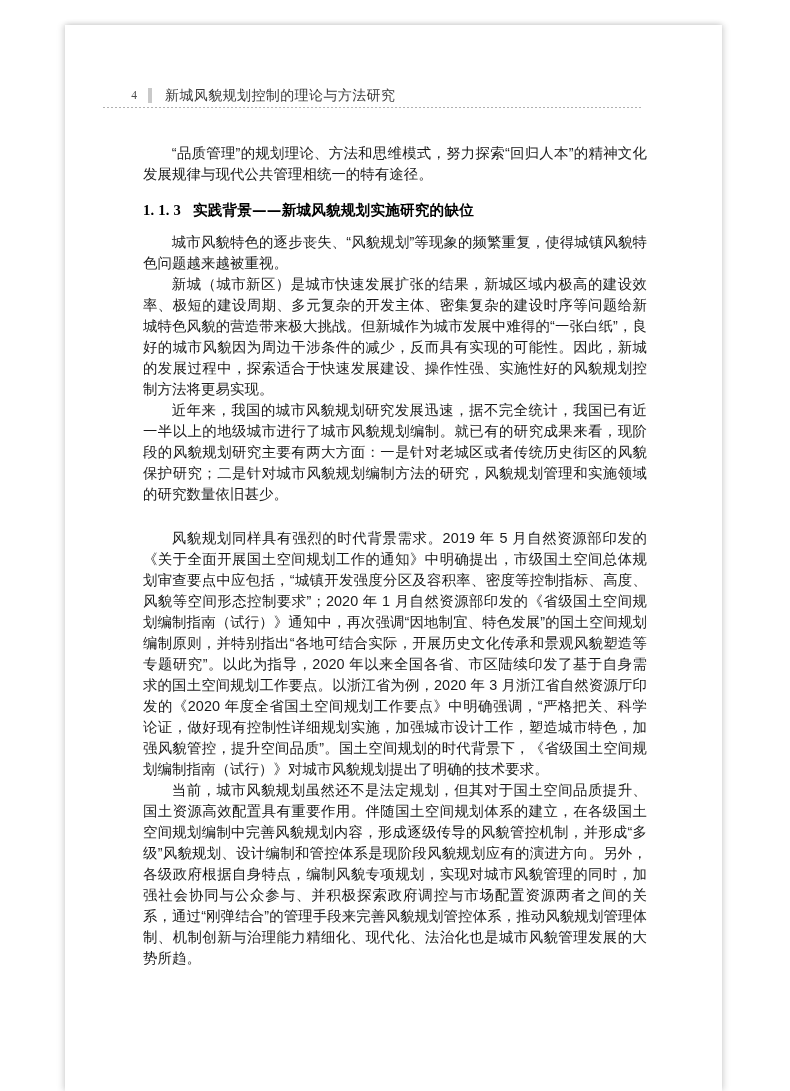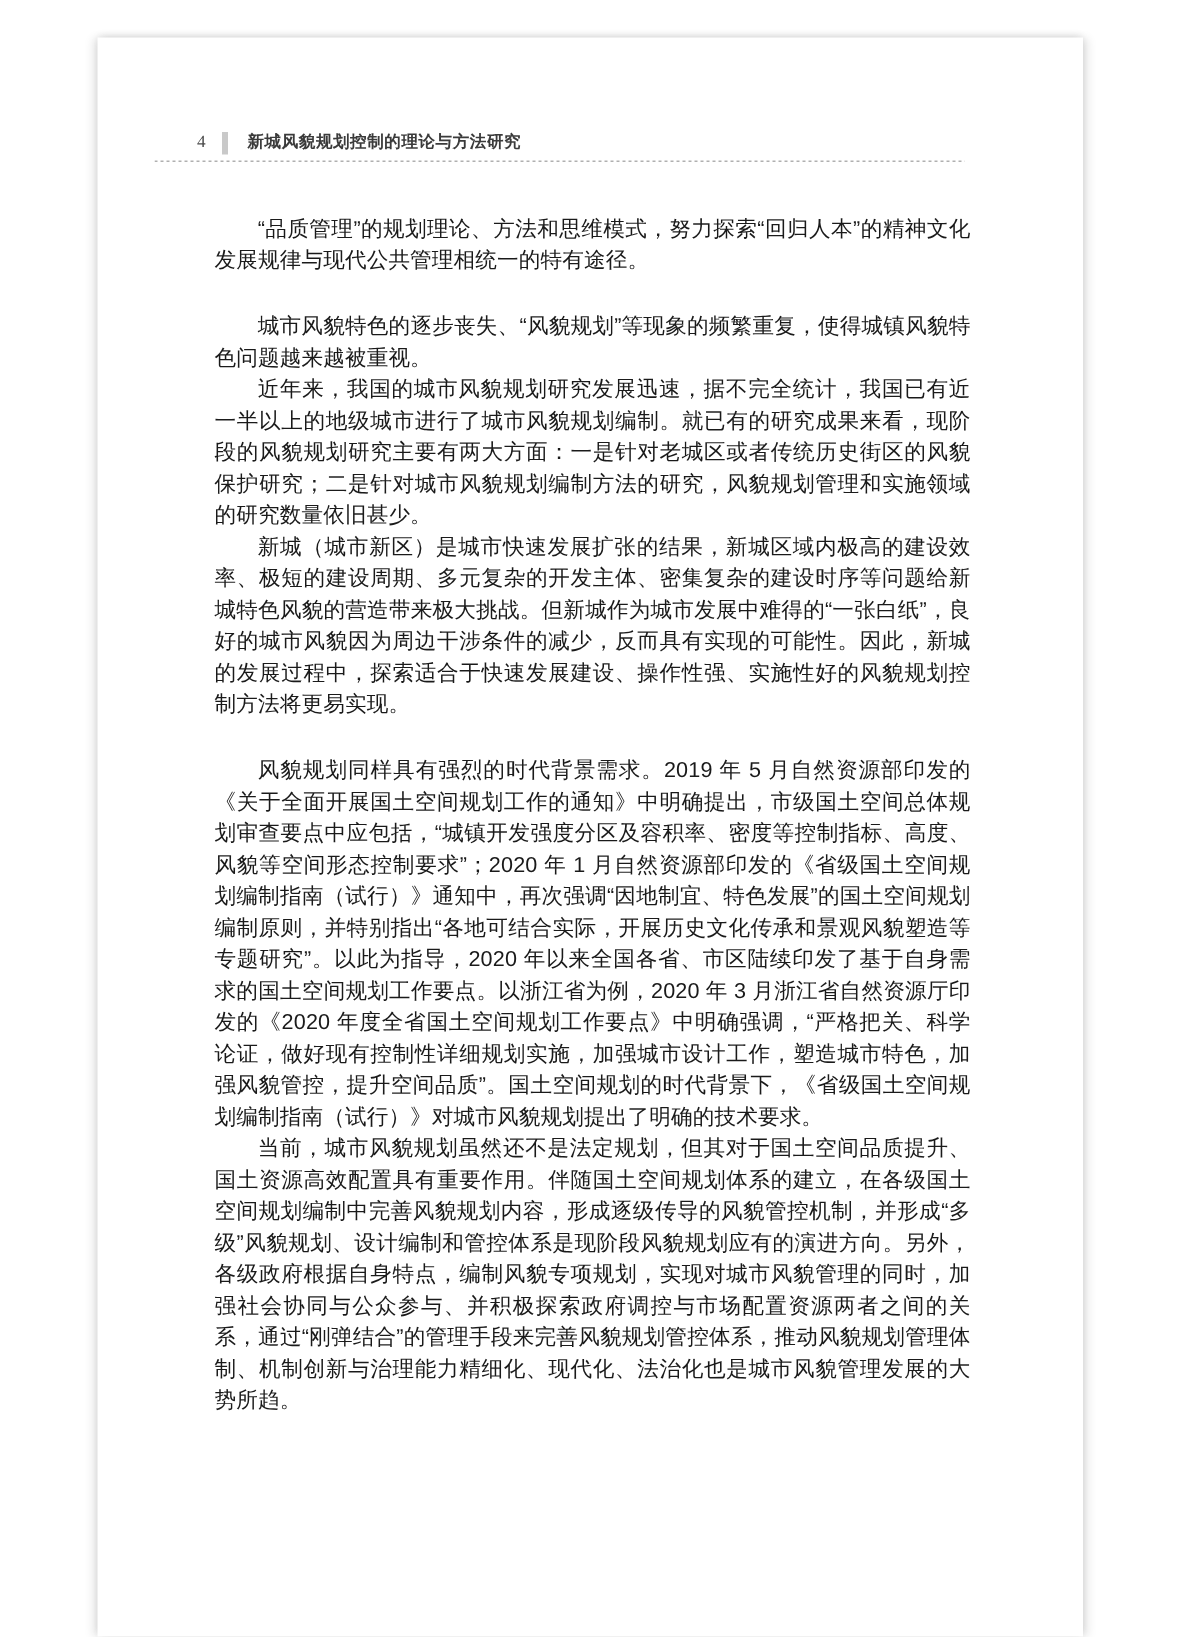--- a/index.html
+++ b/index.html
@@ -58,26 +58,25 @@
   }
   .folio-rule {
     width: 4px;
     height: 15px;
     background: #c9c9c9;
     margin-left: 11px;
     margin-right: 13px;
   }
   .runhead-title {
     font-family: "DejaVu Sans", "Liberation Sans", sans-serif;
-    font-size: 11px;
+    font-size: 14px;
     color: #3b3b3b;
     letter-spacing: 0.4px;
     line-height: 20px;
     white-space: nowrap;
-    font-weight: bold;
   }
   .dotted-rule {
     position: absolute;
     left: 0px;
     top: 22px;
     width: 540px;
     height: 1px;
     background-image: linear-gradient(to right, #b0b0b0 0 2px, transparent 2px 4px);
     background-size: 4px 1px;
     background-repeat: repeat-x;
@@ -135,25 +134,28 @@
         <div class="runhead-title">新城风貌规划控制的理论与方法研究</div>
       </div>
       <div class="dotted-rule"></div>
     </div>
 
     <div class="textcol">
 
       <p class="body">“品质管理”的规划理论、方法和思维模式，努力探索“回归人本”的精神文化发展规律与现代公共管理相统一的特有途径。</p>
 
       <div class="sp-before-head"></div>
+      <h2 class="section">
+        <span class="num">1. 1. 3</span><span>实践背景——新城风貌规划实施研究的缺位</span>
+      </h2>
       <div class="sp-after-head"></div>
 
       <p class="body">城市风貌特色的逐步丧失、“风貌规划”等现象的频繁重复，使得城镇风貌特色问题越来越被重视。</p>
+      <p class="body">新城（城市新区）是城市快速发展扩张的结果，新城区域内极高的建设效率、极短的建设周期、多元复杂的开发主体、密集复杂的建设时序等问题给新城特色风貌的营造带来极大挑战。但新城作为城市发展中难得的“一张白纸”，良好的城市风貌因为周边干涉条件的减少，反而具有实现的可能性。因此，新城的发展过程中，探索适合于快速发展建设、操作性强、实施性好的风貌规划控制方法将更易实现。</p>
       <p class="body">近年来，我国的城市风貌规划研究发展迅速，据不完全统计，我国已有近一半以上的地级城市进行了城市风貌规划编制。就已有的研究成果来看，现阶段的风貌规划研究主要有两大方面：一是针对老城区或者传统历史街区的风貌保护研究；二是针对城市风貌规划编制方法的研究，风貌规划管理和实施领域的研究数量依旧甚少。</p>
-      <p class="body">新城（城市新区）是城市快速发展扩张的结果，新城区域内极高的建设效率、极短的建设周期、多元复杂的开发主体、密集复杂的建设时序等问题给新城特色风貌的营造带来极大挑战。但新城作为城市发展中难得的“一张白纸”，良好的城市风貌因为周边干涉条件的减少，反而具有实现的可能性。因此，新城的发展过程中，探索适合于快速发展建设、操作性强、实施性好的风貌规划控制方法将更易实现。</p>
 
       <div class="sp-before-head"></div>
       <div class="sp-after-head"></div>
 
       <p class="body">风貌规划同样具有强烈的时代背景需求。2019 年 5 月自然资源部印发的《关于全面开展国土空间规划工作的通知》中明确提出，市级国土空间总体规划审查要点中应包括，“城镇开发强度分区及容积率、密度等控制指标、高度、风貌等空间形态控制要求”；2020 年 1 月自然资源部印发的《省级国土空间规划编制指南（试行）》通知中，再次强调“因地制宜、特色发展”的国土空间规划编制原则，并特别指出“各地可结合实际，开展历史文化传承和景观风貌塑造等专题研究”。以此为指导，2020 年以来全国各省、市区陆续印发了基于自身需求的国土空间规划工作要点。以浙江省为例，2020 年 3 月浙江省自然资源厅印发的《2020 年度全省国土空间规划工作要点》中明确强调，“严格把关、科学论证，做好现有控制性详细规划实施，加强城市设计工作，塑造城市特色，加强风貌管控，提升空间品质”。国土空间规划的时代背景下，《省级国土空间规划编制指南（试行）》对城市风貌规划提出了明确的技术要求。</p>
       <p class="body">当前，城市风貌规划虽然还不是法定规划，但其对于国土空间品质提升、国土资源高效配置具有重要作用。伴随国土空间规划体系的建立，在各级国土空间规划编制中完善风貌规划内容，形成逐级传导的风貌管控机制，并形成“多级”风貌规划、设计编制和管控体系是现阶段风貌规划应有的演进方向。另外，各级政府根据自身特点，编制风貌专项规划，实现对城市风貌管理的同时，加强社会协同与公众参与、并积极探索政府调控与市场配置资源两者之间的关系，通过“刚弹结合”的管理手段来完善风貌规划管控体系，推动风貌规划管理体制、机制创新与治理能力精细化、现代化、法治化也是城市风貌管理发展的大势所趋。</p>
 
     </div>
   </div>
 </div>

